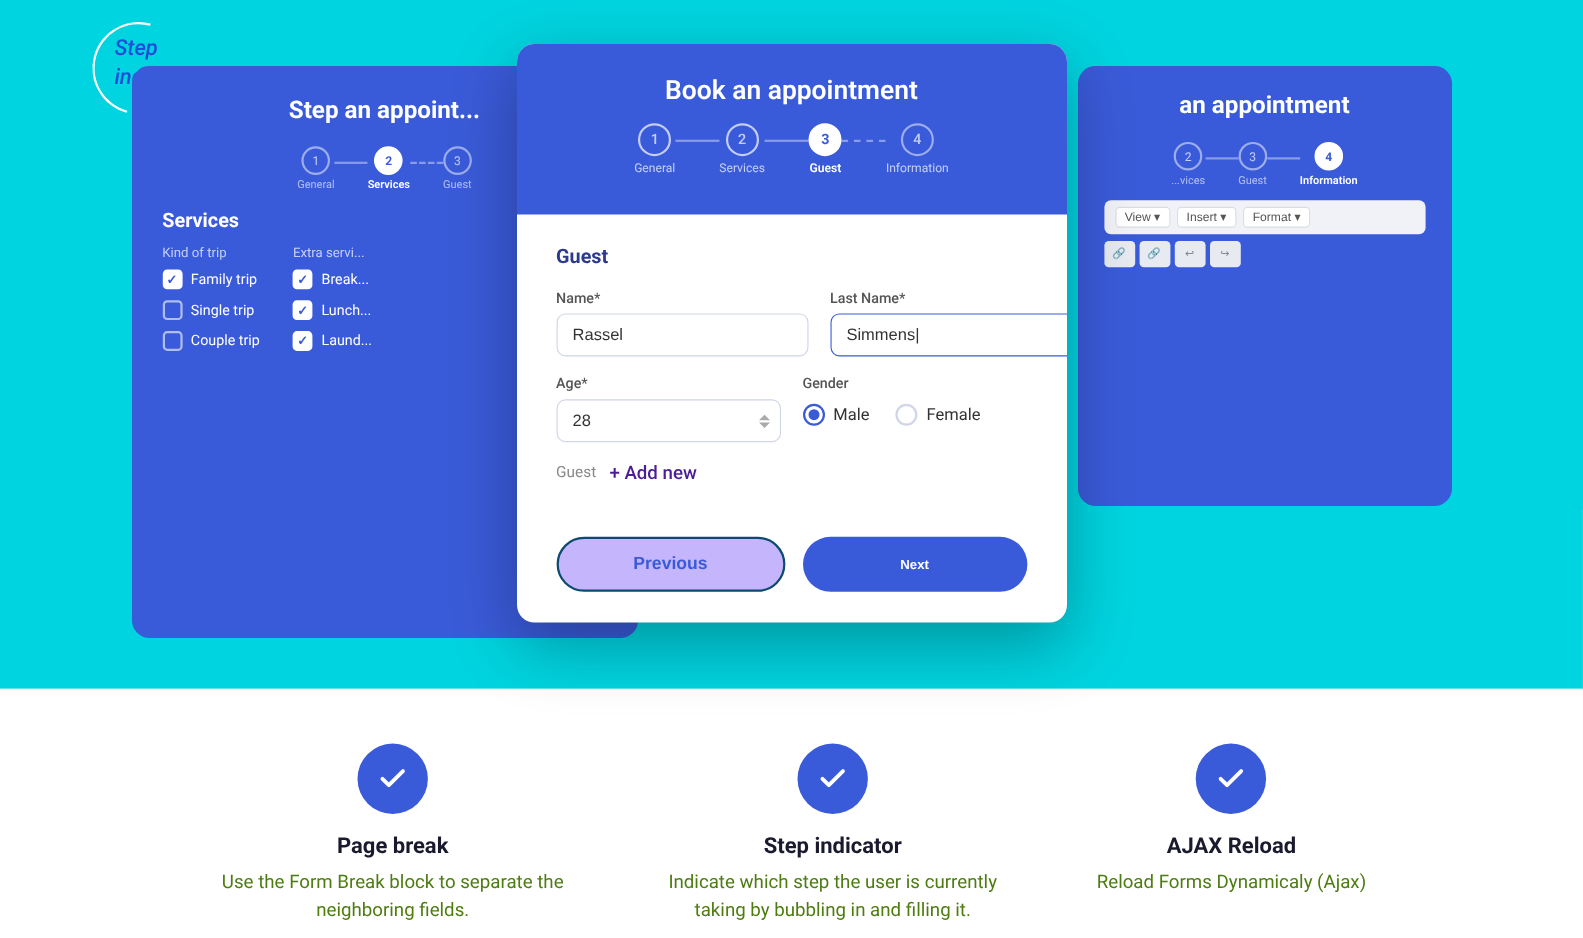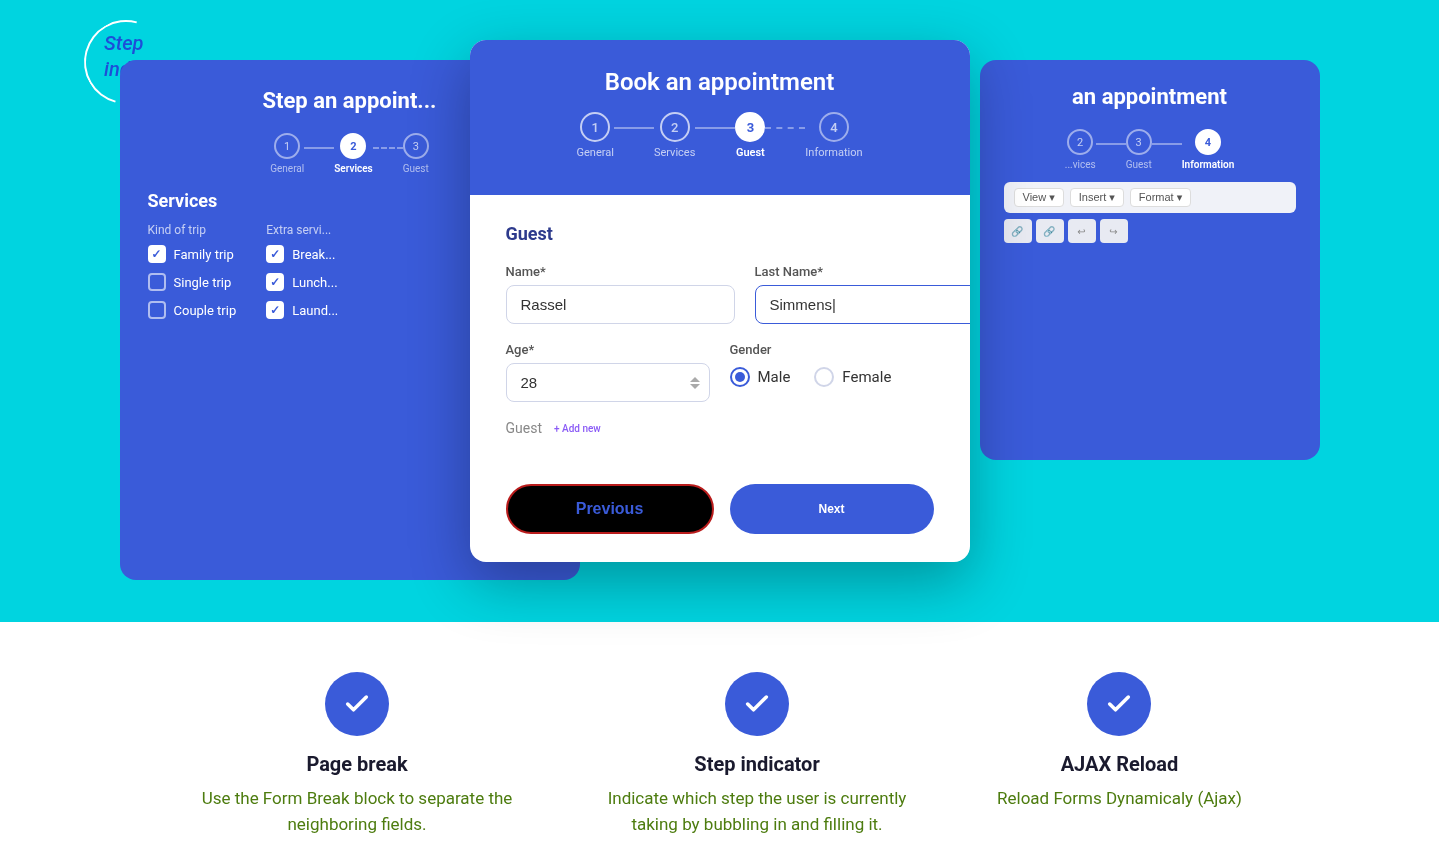--- a/index.html
+++ b/index.html
@@ -270,36 +270,36 @@
       align-items: center;
       gap: 12px;
       margin-top: 4px;
       margin-bottom: 20px;
     }
     .guest-link-label {
       font-size: 14px;
       color: #888;
     }
     .add-new-link {
-      font-size: 10px;
-      color: #8b5cf6;
+      font-size: 17px;
+      color: #4c1d95;
       cursor: pointer;
       font-weight: 500;
     }
 
     .modal-footer {
       padding: 0 36px 28px;
       display: flex;
       gap: 16px;
     }
     .btn-previous {
       flex: 1;
       padding: 14px;
-      border: 2px solid #b91c1c;
-      background: #000000;
+      border: 2px solid #0c4a6e;
+      background: #c4b5fd;
       color: #3a5bd9;
       border-radius: 30px;
       font-size: 16px;
       font-weight: 600;
       cursor: pointer;
     }
     .btn-next {
       flex: 1;
       padding: 14px;
       border: none;

